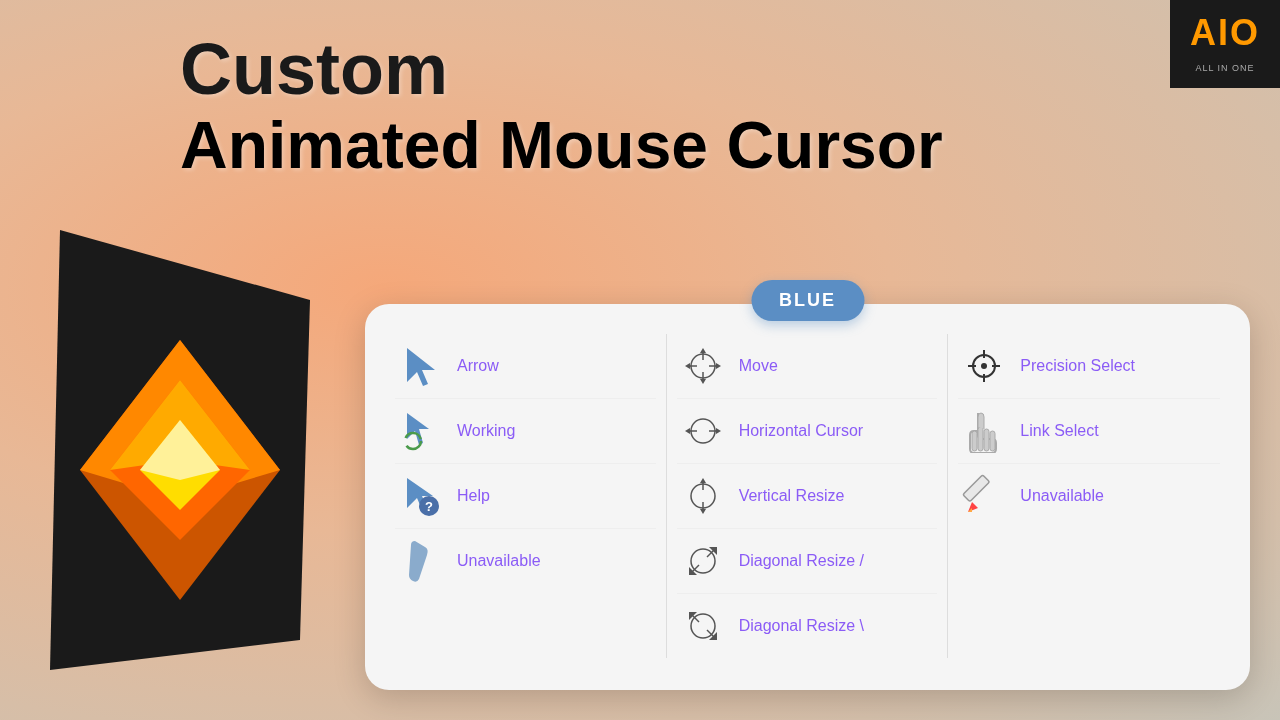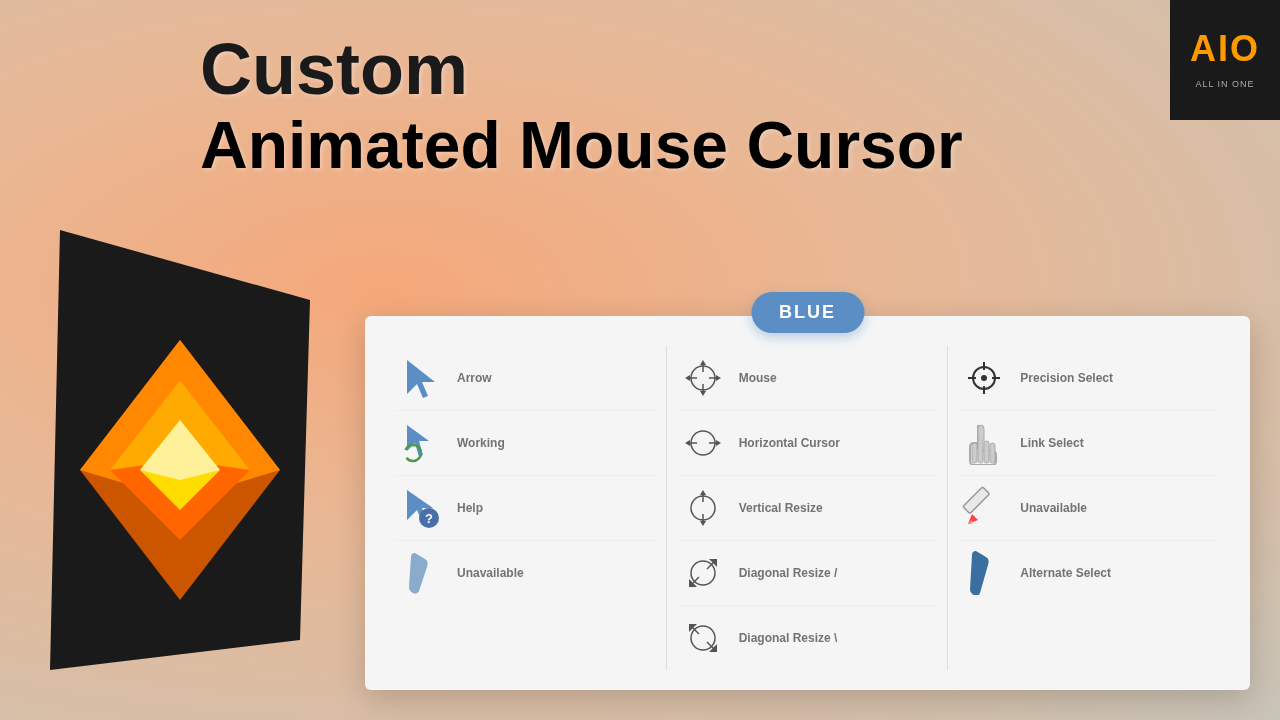--- a/index.html
+++ b/index.html
@@ -20,21 +20,21 @@
       background: radial-gradient(ellipse at 30% 40%, #f5a87a 0%, #e8b896 40%, #d4bfaa 80%, #c8c4b8 100%);
       z-index: 0;
     }
 
     
     .logo-box {
       position: absolute;
       top: 0;
       right: 0;
       width: 110px;
-      height: 120px;
+      height: 88px;
       background: #1a1a1a;
       z-index: 10;
       display: flex;
       flex-direction: column;
       align-items: center;
       justify-content: center;
     }
 
     .logo-aio {
       font-size: 36px;
@@ -65,21 +65,20 @@
       width: 100%;
       height: 100%;
     }
 
     
     .title-area {
       position: absolute;
       top: 30px;
       left: 180px;
       z-index: 5;
-      margin-left: 20px;
     }
 
     .title-line1 {
       font-size: 72px;
       font-weight: 900;
       color: #1a1a1a;
       line-height: 1.1;
       text-shadow: 2px 2px 4px rgba(255,255,255,0.3);
     }
 
@@ -91,22 +90,22 @@
       text-shadow: 2px 2px 4px rgba(255,255,255,0.3);
     }
 
     
     .card {
       position: absolute;
       bottom: 30px;
       left: 365px;
       right: 30px;
       background: #f5f5f5;
-      border-radius: 6px;
-      padding: 30px 20px 20px;
+      border-radius: 24px;
+      padding: 30px 20px 32px;
       z-index: 5;
       box-shadow: 0 8px 32px rgba(0,0,0,0.18);
     }
 
     
     .badge {
       position: absolute;
       top: -24px;
       left: 50%;
       transform: translateX(-50%);
@@ -149,23 +148,23 @@
     .cursor-icon {
       width: 44px;
       height: 44px;
       display: flex;
       align-items: center;
       justify-content: center;
       flex-shrink: 0;
     }
 
     .cursor-label {
-      font-size: 12px;
-      font-weight: 700;
-      color: #737373;
+      font-size: 16px;
+      font-weight: 400;
+      color: #8b5cf6;
       line-height: 1.2;
     }
   </style>
 </head>
 <body>
 
 <div class="bg"></div>
 
 <div class="logo-box">
   <div class="logo-aio">AIO</div>
@@ -251,21 +250,21 @@
             <line x1="22" y1="6" x2="22" y2="16" stroke="#555" stroke-width="1.5"></line>
             <polygon points="22,4 19,9 25,9" fill="#555"></polygon>
             <line x1="22" y1="28" x2="22" y2="38" stroke="#555" stroke-width="1.5"></line>
             <polygon points="22,40 19,35 25,35" fill="#555"></polygon>
             <line x1="6" y1="22" x2="16" y2="22" stroke="#555" stroke-width="1.5"></line>
             <polygon points="4,22 9,19 9,25" fill="#555"></polygon>
             <line x1="28" y1="22" x2="38" y2="22" stroke="#555" stroke-width="1.5"></line>
             <polygon points="40,22 35,19 35,25" fill="#555"></polygon>
           </svg>
         </div>
-        <span class="cursor-label">Mouse</span>
+        <span class="cursor-label">Move</span>
       </div>
 
       <div class="cursor-item">
         <div class="cursor-icon">
           <svg width="44" height="44" viewBox="0 0 44 44">
             <circle cx="22" cy="22" r="12" fill="none" stroke="#555" stroke-width="1.5"></circle>
             <line x1="6" y1="22" x2="16" y2="22" stroke="#555" stroke-width="1.5"></line>
             <polygon points="4,22 9,19 9,25" fill="#555"></polygon>
             <line x1="28" y1="22" x2="38" y2="22" stroke="#555" stroke-width="1.5"></line>
             <polygon points="40,22 35,19 35,25" fill="#555"></polygon>
@@ -352,24 +351,16 @@
           <svg width="44" height="44" viewBox="0 0 44 44">
 
             <rect x="8" y="6" width="28" height="10" rx="2" fill="#e8e8e8" stroke="#999" stroke-width="1.5" transform="rotate(-45 22 22)"></rect>
             <polygon points="6,38 10,28 16,34" fill="#ff4444"></polygon>
             <polygon points="6,38 10,38 10,34" fill="#ffaa44"></polygon>
           </svg>
         </div>
         <span class="cursor-label">Unavailable</span>
       </div>
 
-      <div class="cursor-item">
-        <div class="cursor-icon">
-          <svg width="36" height="44" viewBox="0 0 36 44">
-            <path d="M6,4 Q6,0 10,0 L20,6 Q24,8 22,14 L14,42 Q12,46 8,44 Q4,42 4,38 Z" fill="#3a6fa0"></path>
-          </svg>
-        </div>
-        <span class="cursor-label">Alternate Select</span>
-      </div>
     </div>
 
   </div>
 </div>
 
 </body></html>

